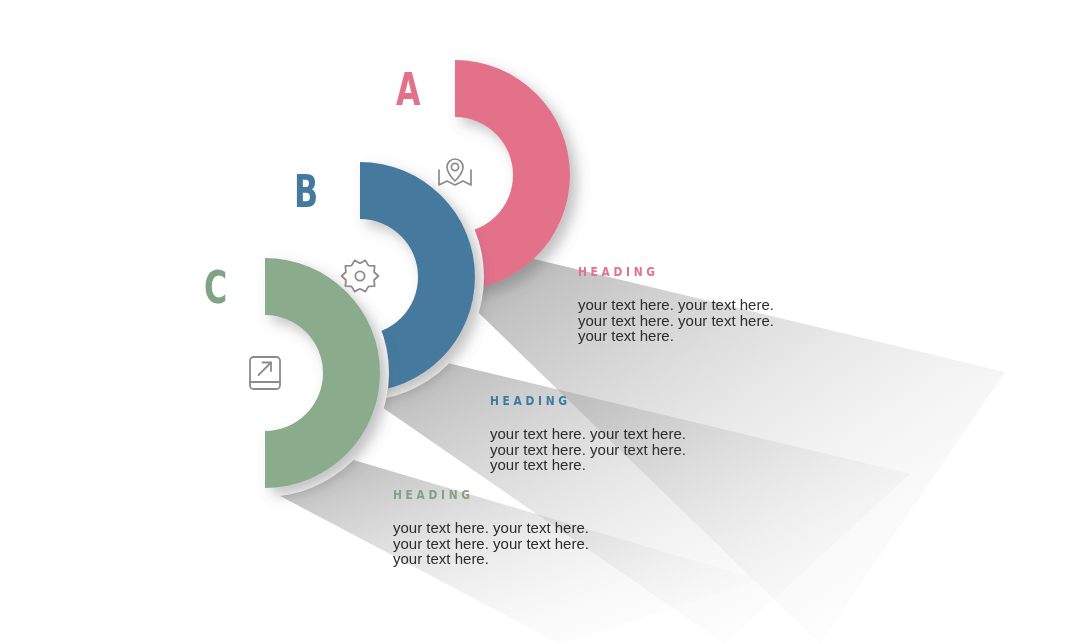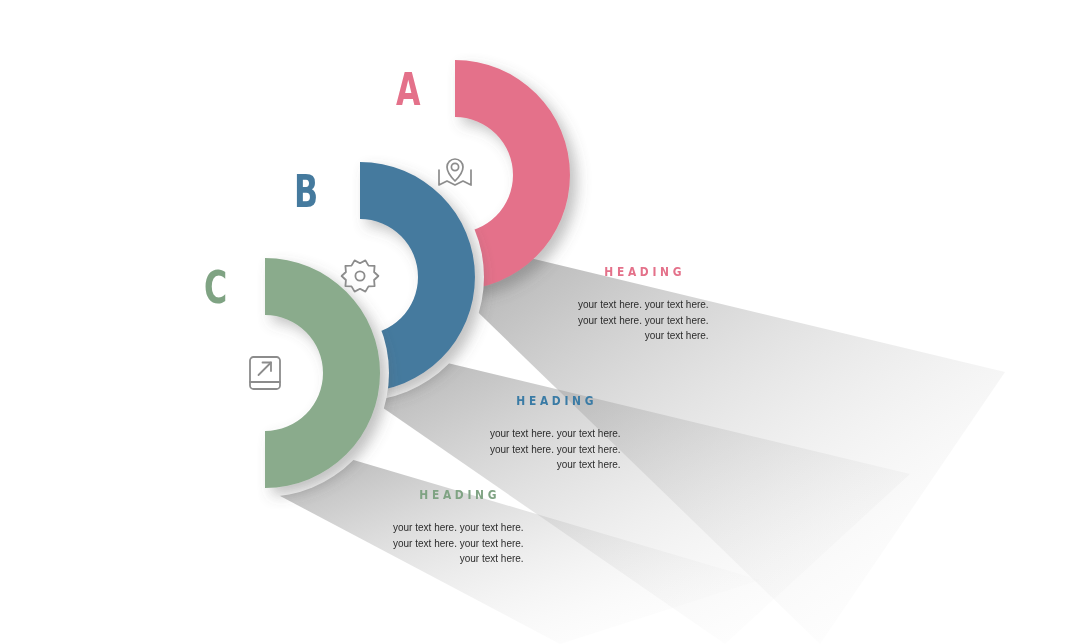--- a/index.html
+++ b/index.html
@@ -37,34 +37,34 @@
     line-height: 1;
     letter-spacing: -1px;
     transform: scaleX(0.72);
     transform-origin: left top;
   }
   .letter-a { left: 396px; top: 68px; color: #e4718a; }
   .letter-b { left: 294px; top: 170px; color: #457a9e; }
   .letter-c { left: 204px; top: 266px; color: #7fa383; }
 
   
-  .textblock { position: absolute; text-align: right; }
+  .textblock { position: absolute; }
   .heading {
     font-family: "DejaVu Sans", sans-serif;
     font-weight: 700;
     font-size: 13px;
     letter-spacing: 4.5px;
     margin: 0 0 18px 0;
     transform: scaleX(0.82);
     transform-origin: left center;
     white-space: nowrap;
   }
   .body-text {
     font-family: "Liberation Sans", sans-serif;
-    font-size: 10px;
+    font-size: 15px;
     line-height: 15.5px;
     color: #2c2c2c;
     margin: 0;
     white-space: pre-line;
   }
   .tb-a { left: 578px; top: 264px; }
   .tb-a .heading { color: #e4718a; }
   .tb-a .body-text { margin-left: 0px; }
 
   .tb-b { left: 490px; top: 393px; }

